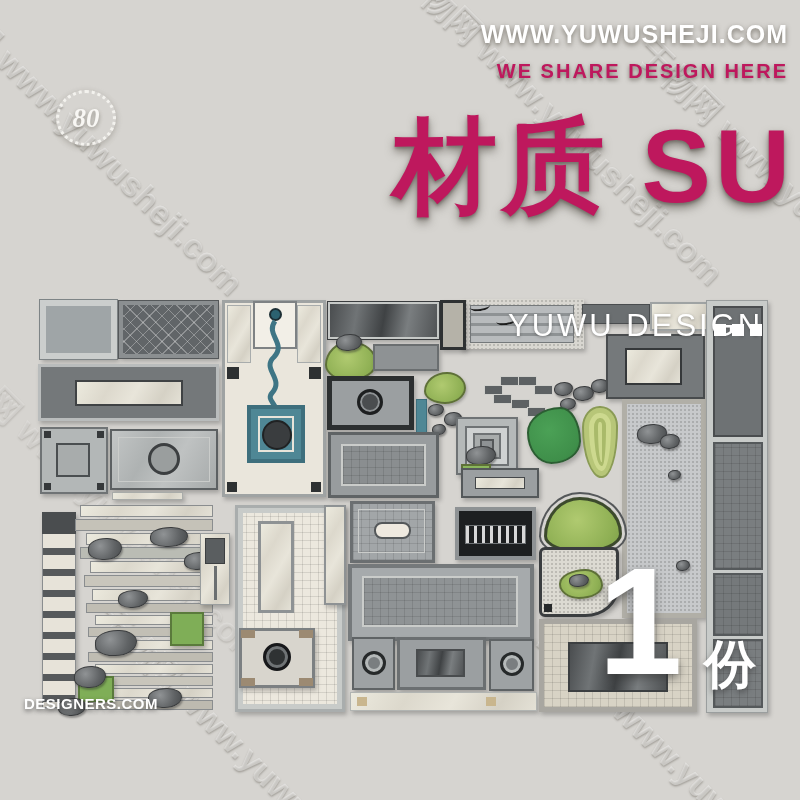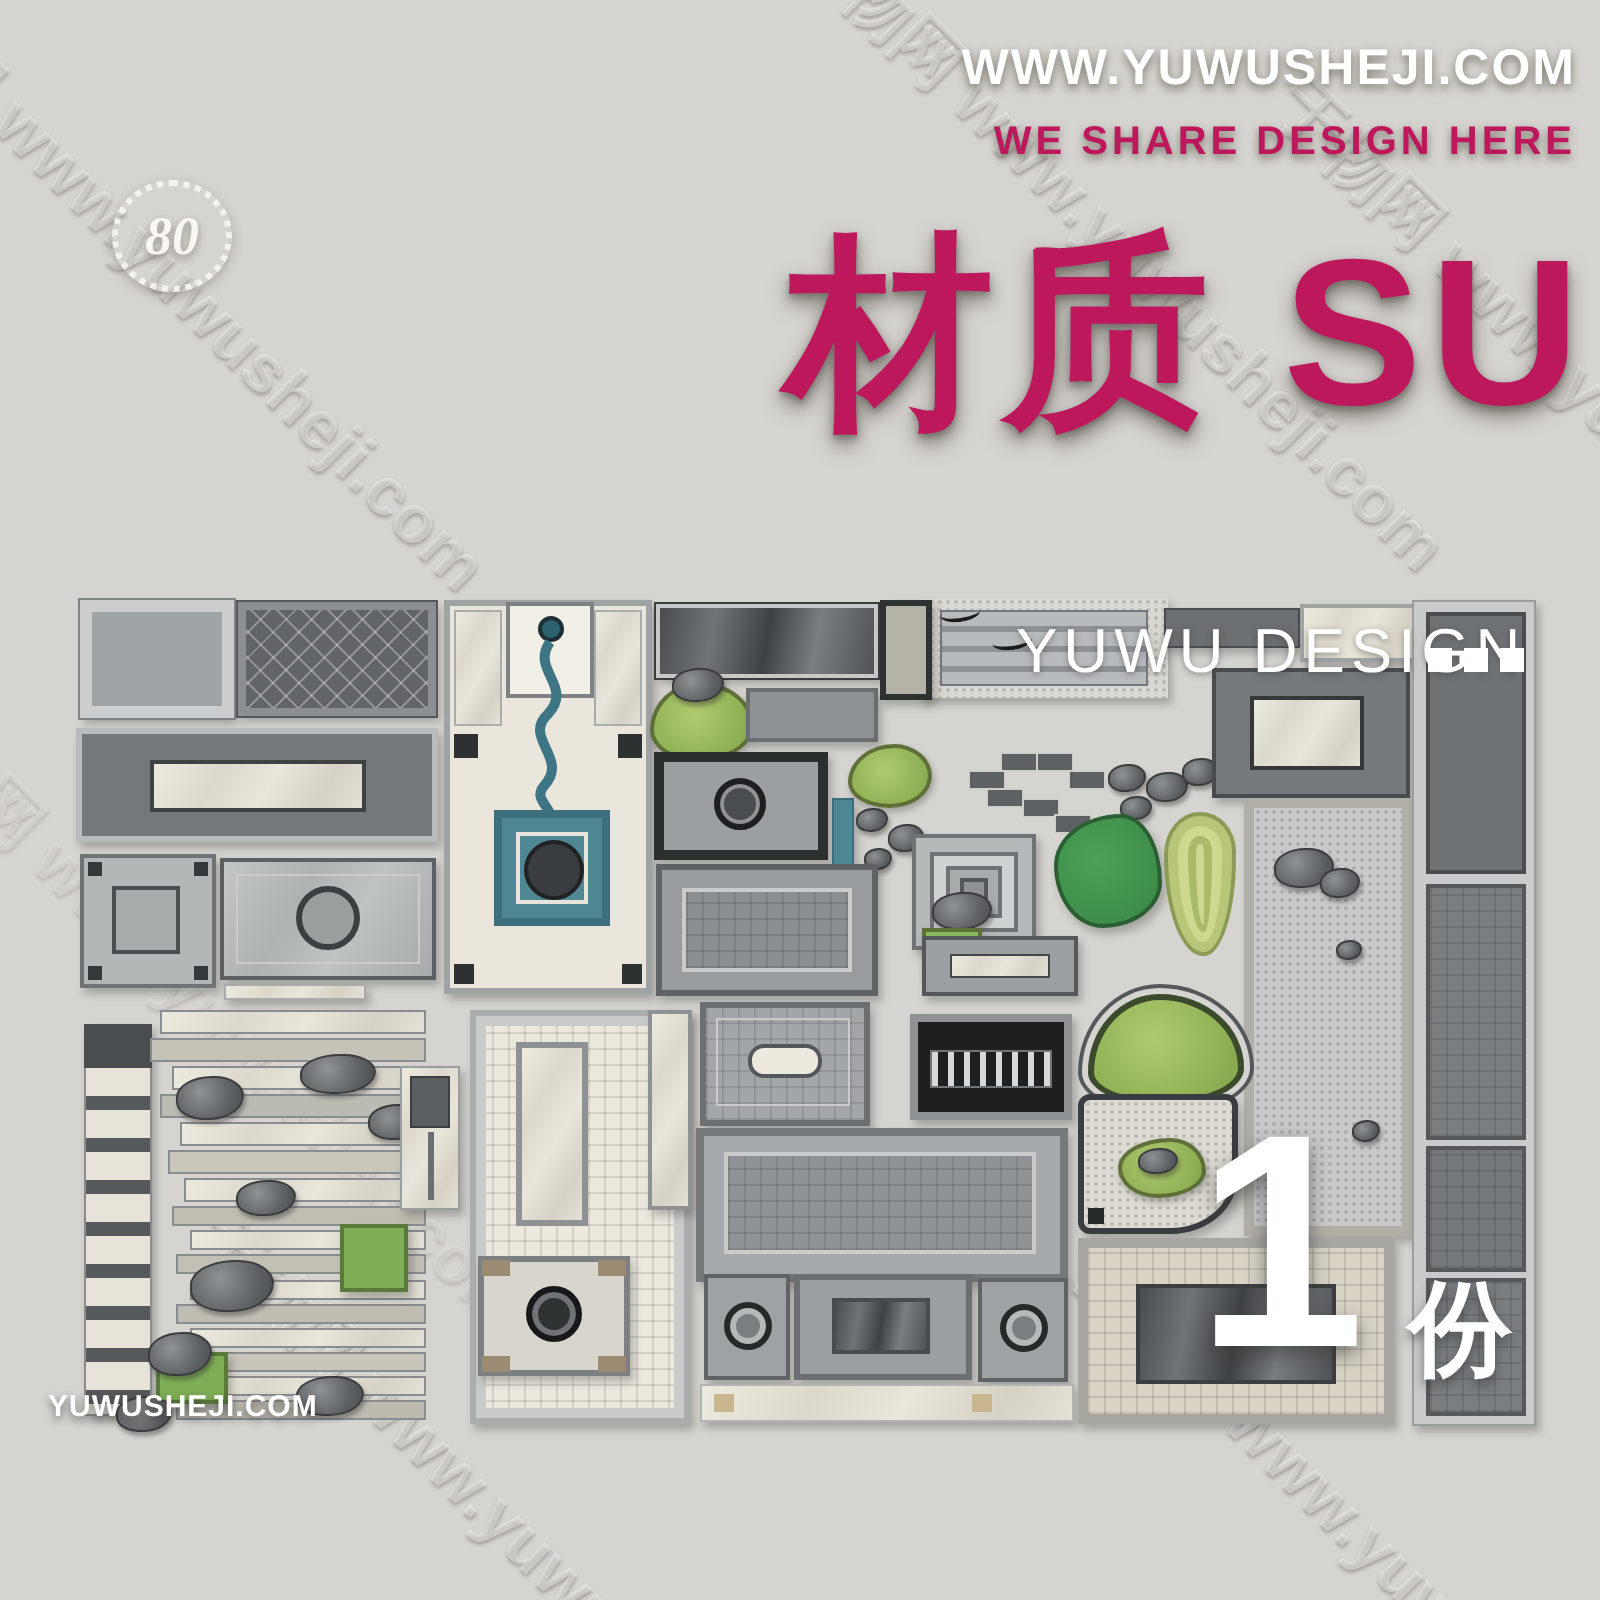--- a/index.html
+++ b/index.html
@@ -277,16 +277,16 @@
       <i></i>
       <i></i>
     </div>
 
   <div class="qty">1</div>
   <div class="unit">份</div>
 
   <div class="brand">
   </div>
   <div class="slogan">
-    <div>YUWUSHEJI.COM</div>
+    <div>DESIGNERS.COM</div>
   </div>
 
 </div>
 
 </body></html>

